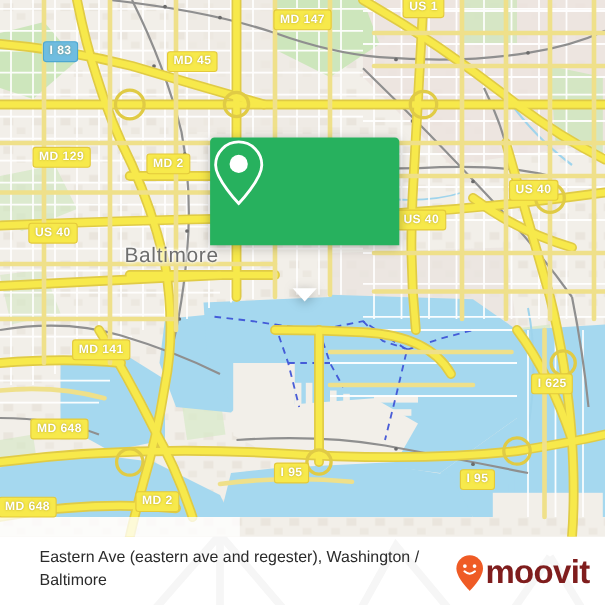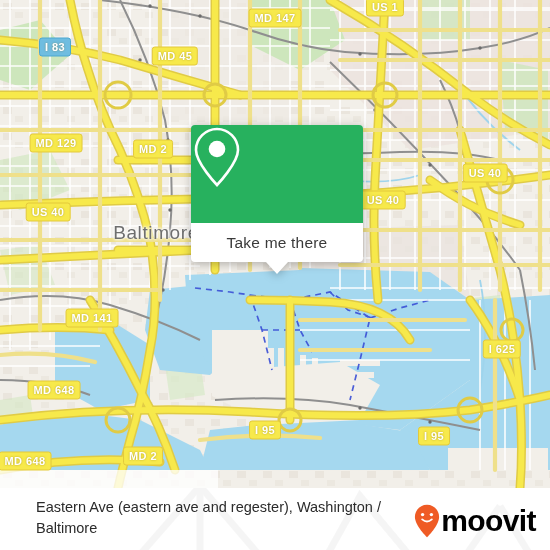--- a/index.html
+++ b/index.html
@@ -89,21 +89,21 @@
   #bottombar{
     position:absolute;left:0;top:488px;width:550px;height:62px;
     background:#ffffff;overflow:hidden;
   }
   #bottombar .wm{position:absolute;left:0;top:-12px;opacity:.5;}
   #bottombar .title{
     position:absolute;left:20px;top:9px;width:390px;
     color:#2b2b2b;font-size:14.5px;line-height:21px;margin-left:16px;
   }
   #logo{position:absolute;right:14px;top:16px;display:flex;align-items:center;gap:1px;}
-  #logo .word{color:#000000;font-size:30px;font-weight:bold;letter-spacing:-.6px;line-height:30px;}
+  #logo .word{color:#7f1d1d;font-size:30px;font-weight:bold;letter-spacing:-.6px;line-height:30px;}
 </style>
 </head>
 <body>
 
 <div id="app">
 
   <div id="map">
     <svg width="550" height="488" viewBox="0 0 550 488">
       <defs>
         <pattern id="bldg" width="26" height="26" patternUnits="userSpaceOnUse">
@@ -314,23 +314,20 @@
         <div class="city-label" style="left: 156px; top: 233px;">Baltimore</div>
       </div>
 
     <div id="popup">
       <div class="card-top">
         <svg width="52" height="64" viewBox="0 0 52 64">
           <path d="M26 4 C14.4 4 5 13.4 5 25 C5 38 26 60 26 60 C26 60 47 38 47 25 C47 13.4 37.6 4 26 4 Z" fill="none" stroke="#ffffff" stroke-width="2.6"></path>
           <circle cx="26" cy="24" r="8.3" fill="#ffffff"></circle>
         </svg>
       </div>
-      <div class="card-bottom">
-        <span class="cta">Take me there</span>
-      </div>
       <div class="tail"></div>
     </div>
 
   </div>
 
   <div id="bottombar">
     <svg class="wm" width="550" height="86" viewBox="0 0 550 86">
       <g stroke="#ededed" stroke-width="7" fill="none">
         <path d="M130 90 L200 10 L265 86"></path>
         <path d="M200 10 L200 90"></path>

